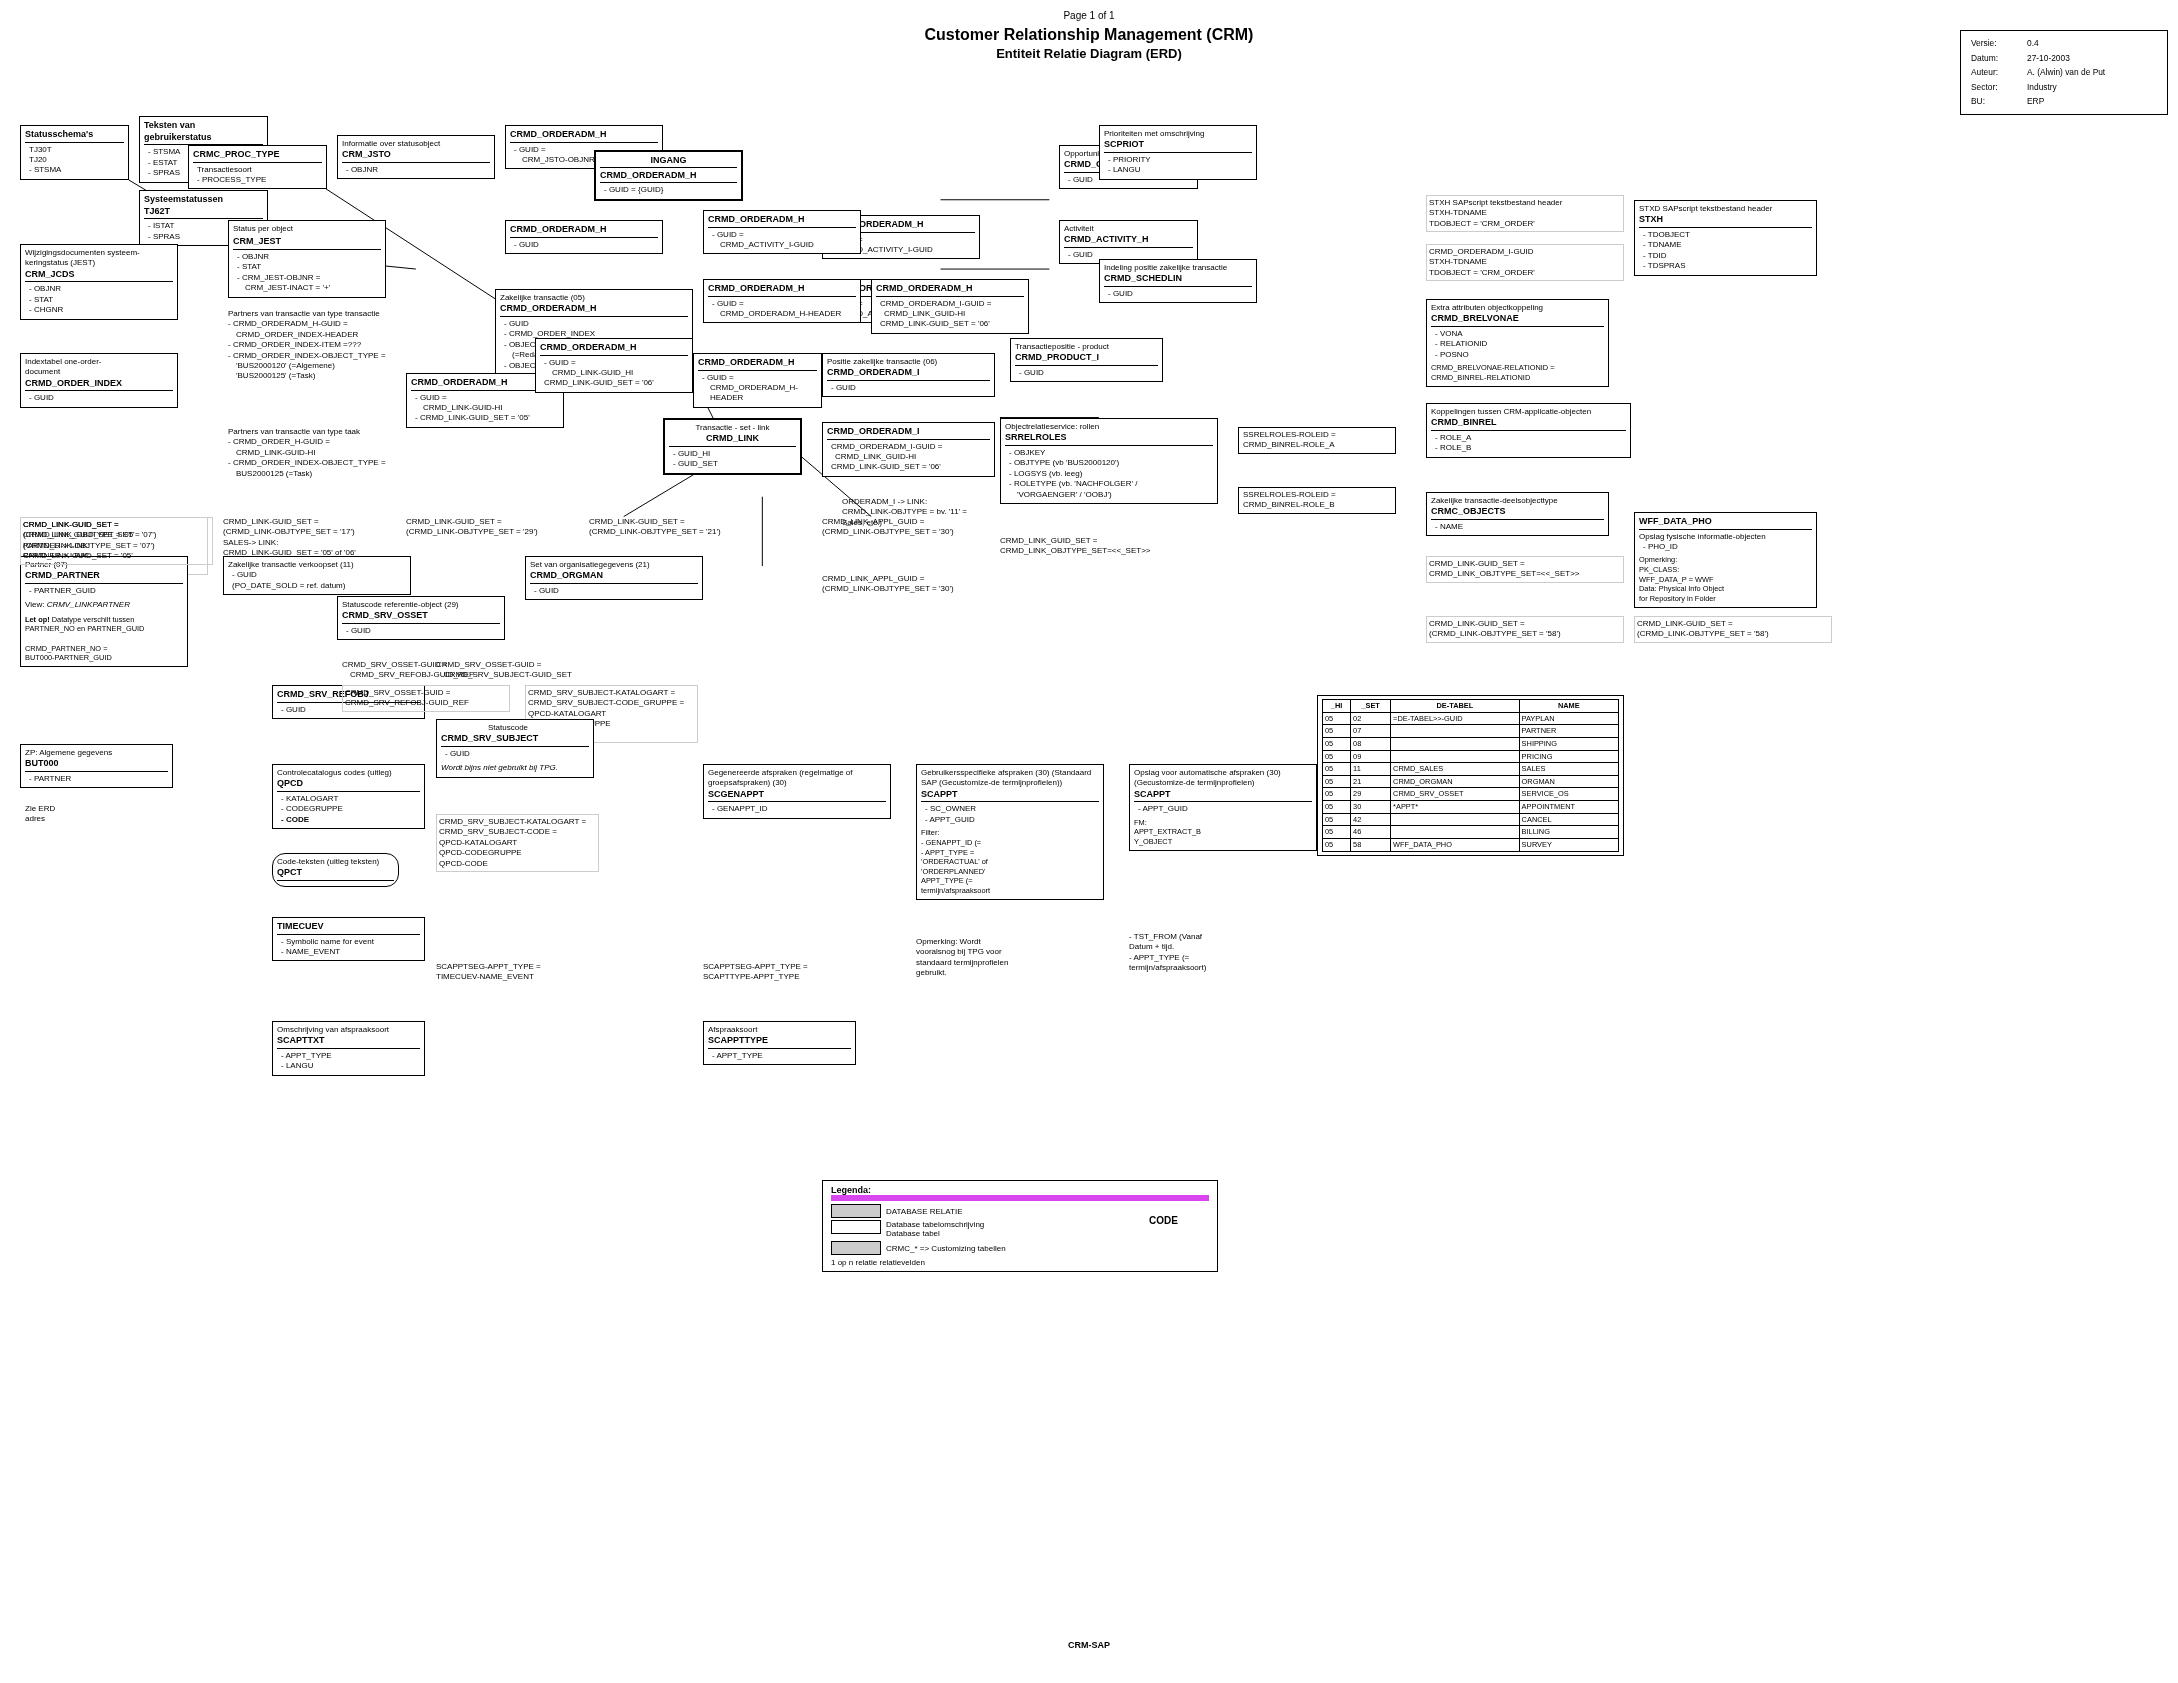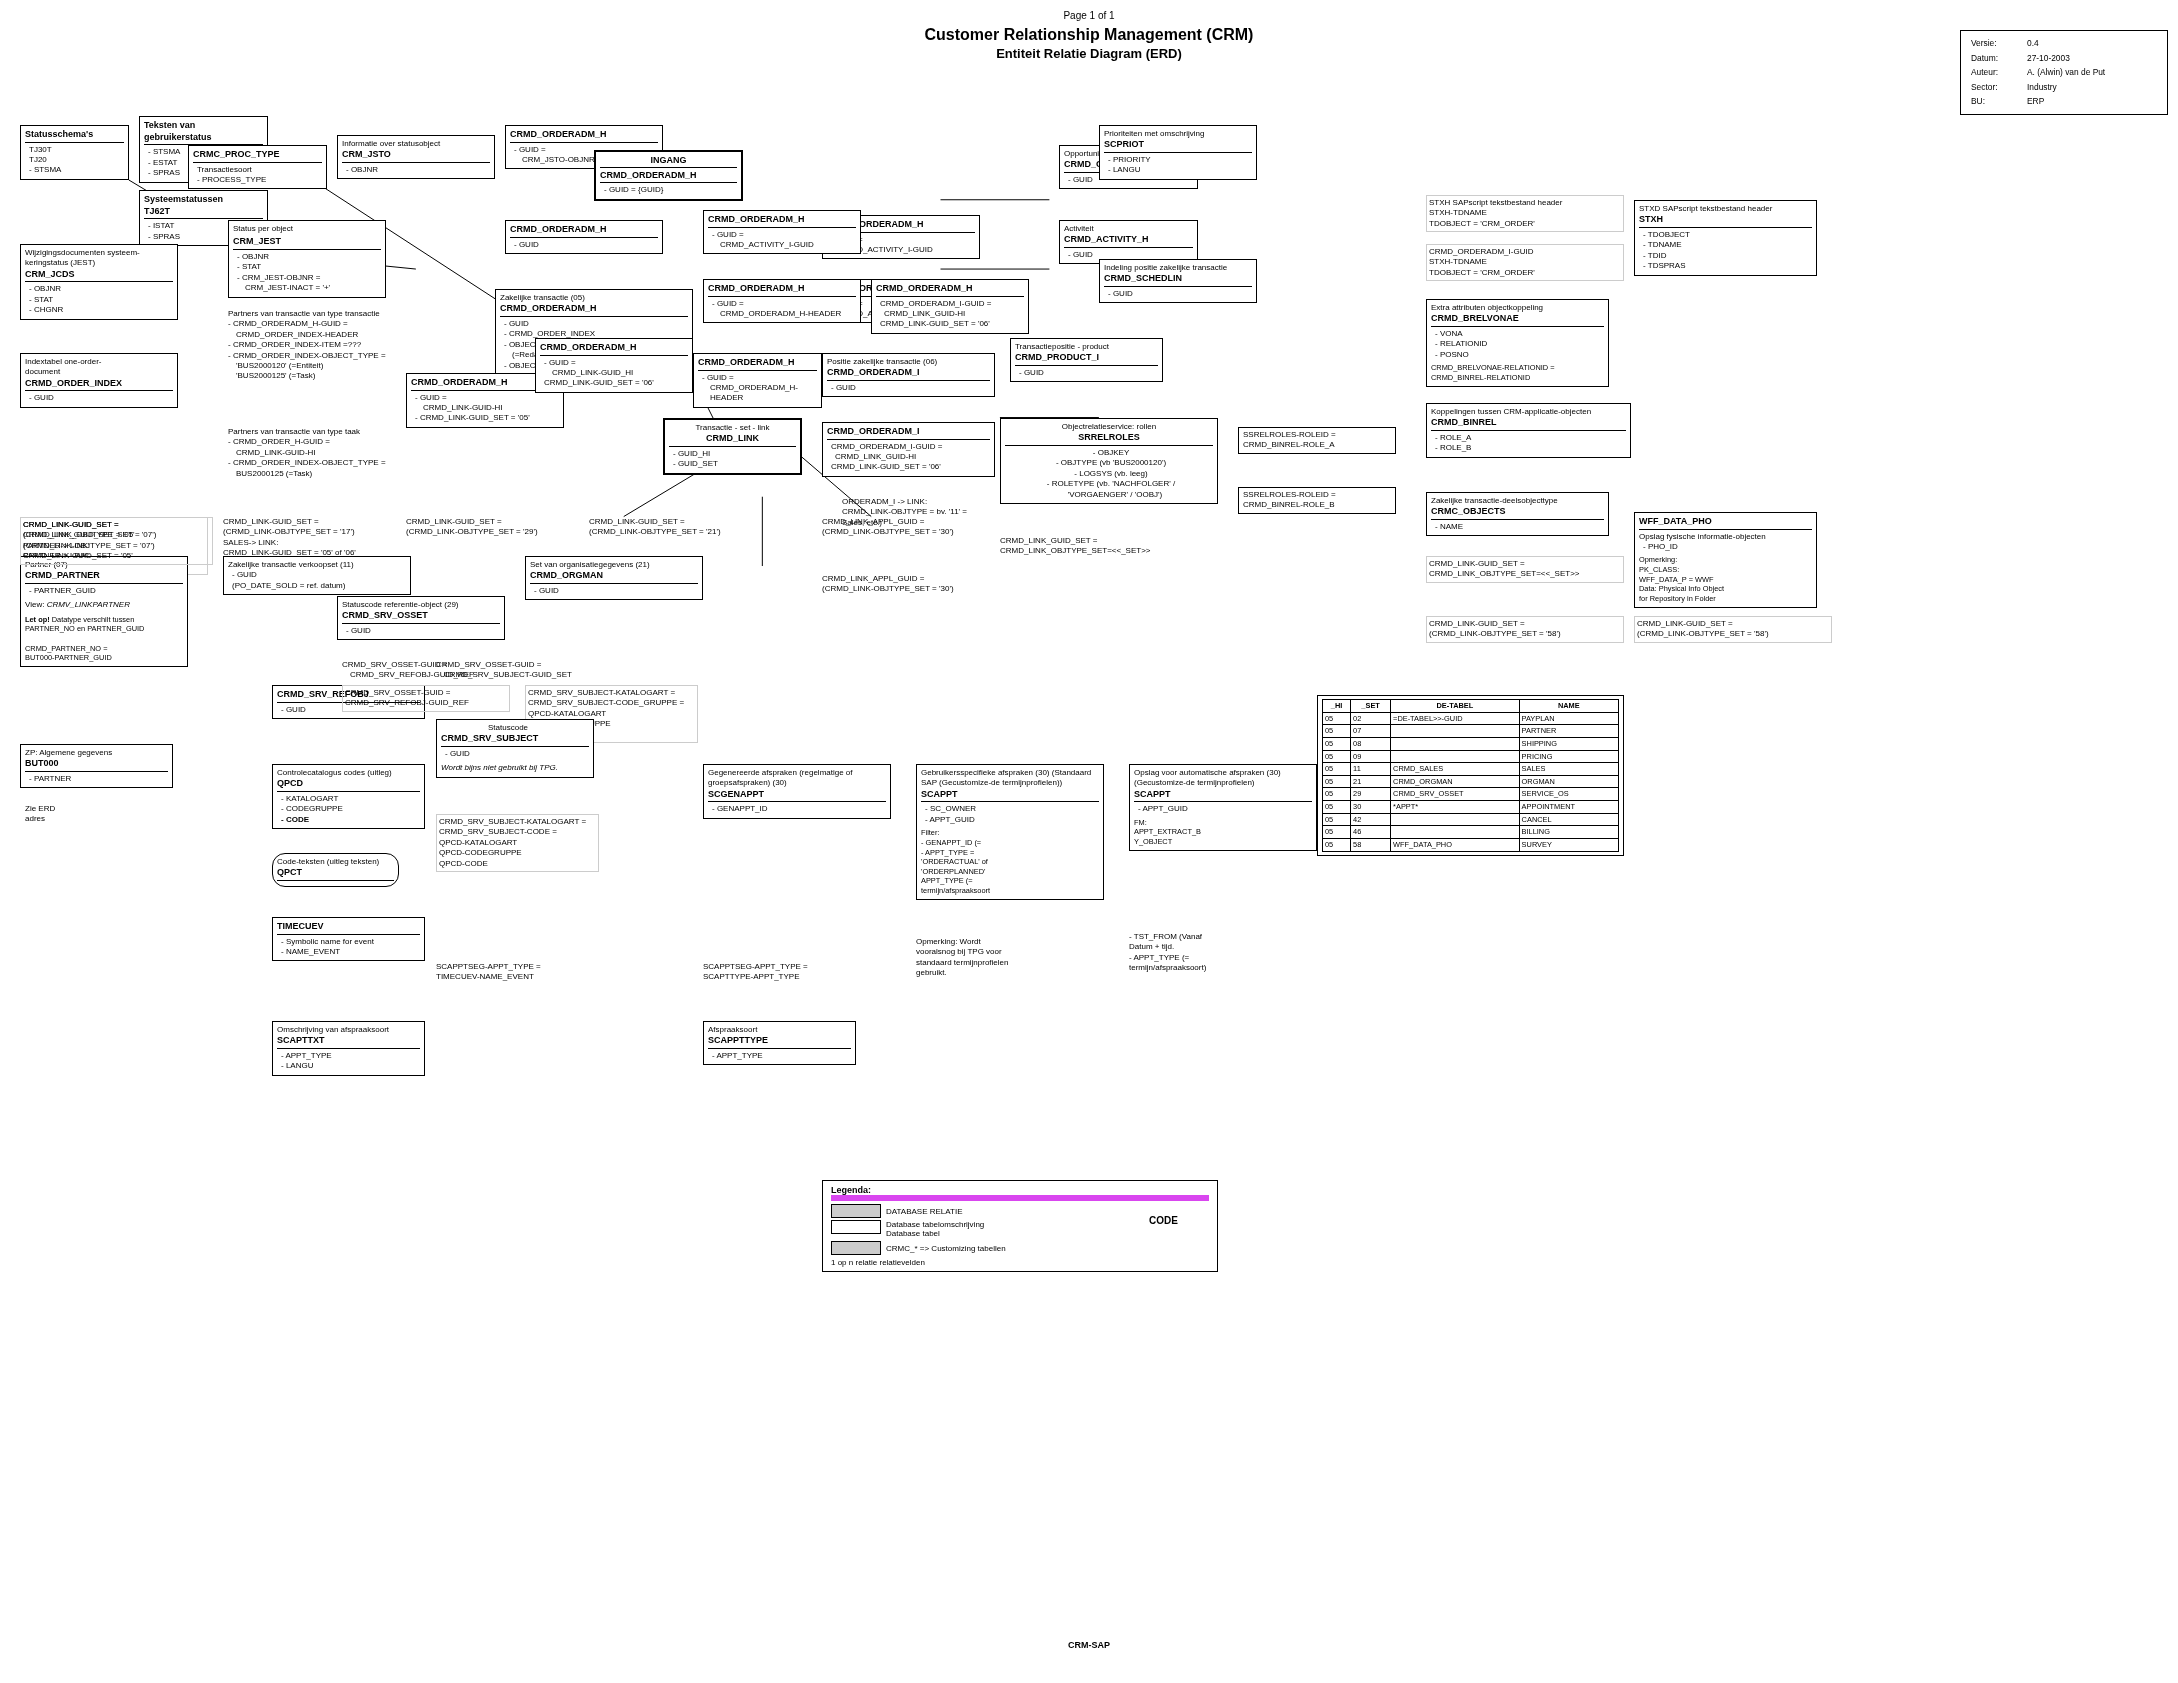--- a/index.html
+++ b/index.html
@@ -254,21 +254,21 @@
       <div class="box-field" style="padding-left:12px;">(=Redamate)</div>
       <div class="box-field">- OBJECT_ID (transactienullet)</div>
     </div>
 
     <div class="note-text" style="left: 218px; top: 238px; width: 198px;">
       <div>Partners van transactie van type transactie</div>
       <div>- CRMD_ORDERADM_H-GUID =</div>
       <div style="padding-left:8px;">CRMD_ORDER_INDEX-HEADER</div>
       <div>- CRMD_ORDER_INDEX-ITEM =???</div>
       <div>- CRMD_ORDER_INDEX-OBJECT_TYPE =</div>
-      <div style="padding-left:8px;">'BUS2000120' (=Entiteit)</div>
+      <div style="padding-left:8px;">'BUS2000120' (=Algemene)</div>
       <div style="padding-left:8px;">'BUS2000125' (=Task)</div>
     </div>
 
     <div class="box" style="left: 396px; top: 302px; width: 158px;">
       <div class="box-title">CRMD_ORDERADM_H</div>
       <div class="box-field">- GUID =</div>
       <div class="box-field" style="padding-left:12px;">CRMD_LINK-GUID-HI</div>
       <div class="box-field">- CRMD_LINK-GUID_SET = '05'</div>
     </div>
 
@@ -349,21 +349,21 @@
       <div>CRMD_LINK-OBJTYPE = bv. '11' =</div>
       <div>Sales, etc.)</div>
     </div>
 
     <div class="box" style="left: 1000px; top: 267px; width: 153px;">
       <div style="font-size:8px;">Transactiepositie - product</div>
       <div class="box-title">CRMD_PRODUCT_I</div>
       <div class="box-field">- GUID</div>
     </div>
 
-    <div class="box" style="left: 990px; top: 347px; width: 218px; text-align: center;">
+    <div class="box" style="left: 990px; top: 347px; width: 218px;">
       <div style="font-size:8px;">Objectrelatieservice: rollen</div>
       <div class="box-title">SRRELROLES</div>
       <div class="box-field">- OBJKEY</div>
       <div class="box-field">- OBJTYPE (vb 'BUS2000120')</div>
       <div class="box-field">- LOGSYS (vb. leeg)</div>
       <div class="box-field">- ROLETYPE (vb. 'NACHFOLGER' /</div>
       <div class="box-field" style="padding-left:12px;">'VORGAENGER' / 'OOBJ')</div>
     </div>
 
     <div class="note-text" style="left: 1228px; top: 356px; width: 158px; border: 1px solid #000; padding: 2px 4px;">

